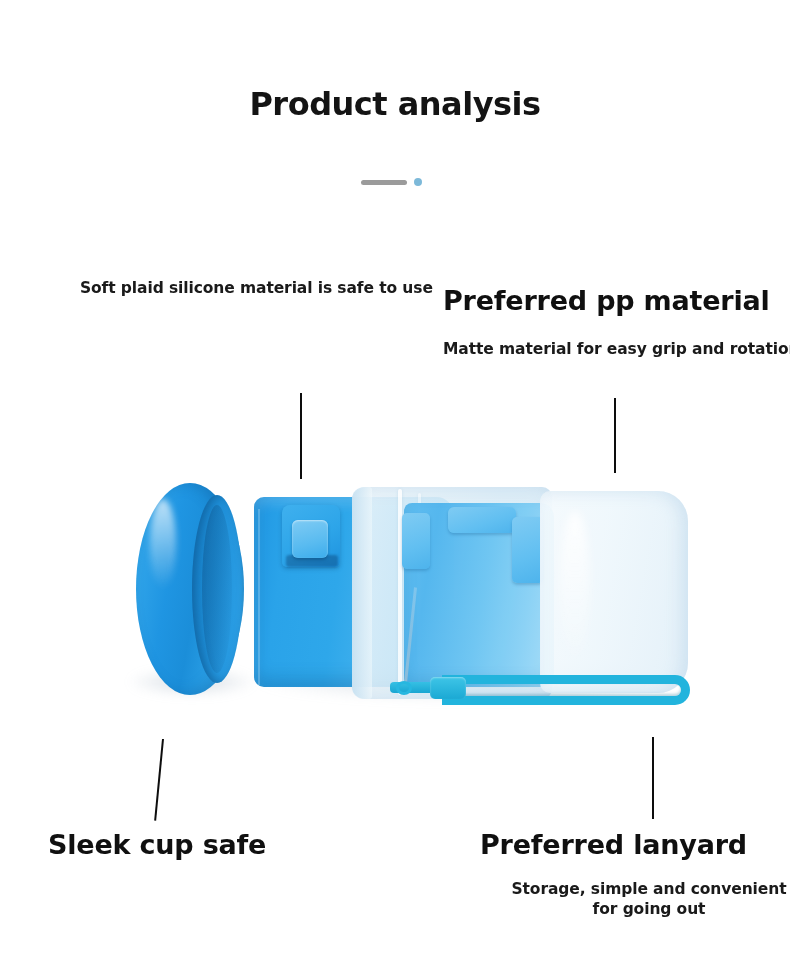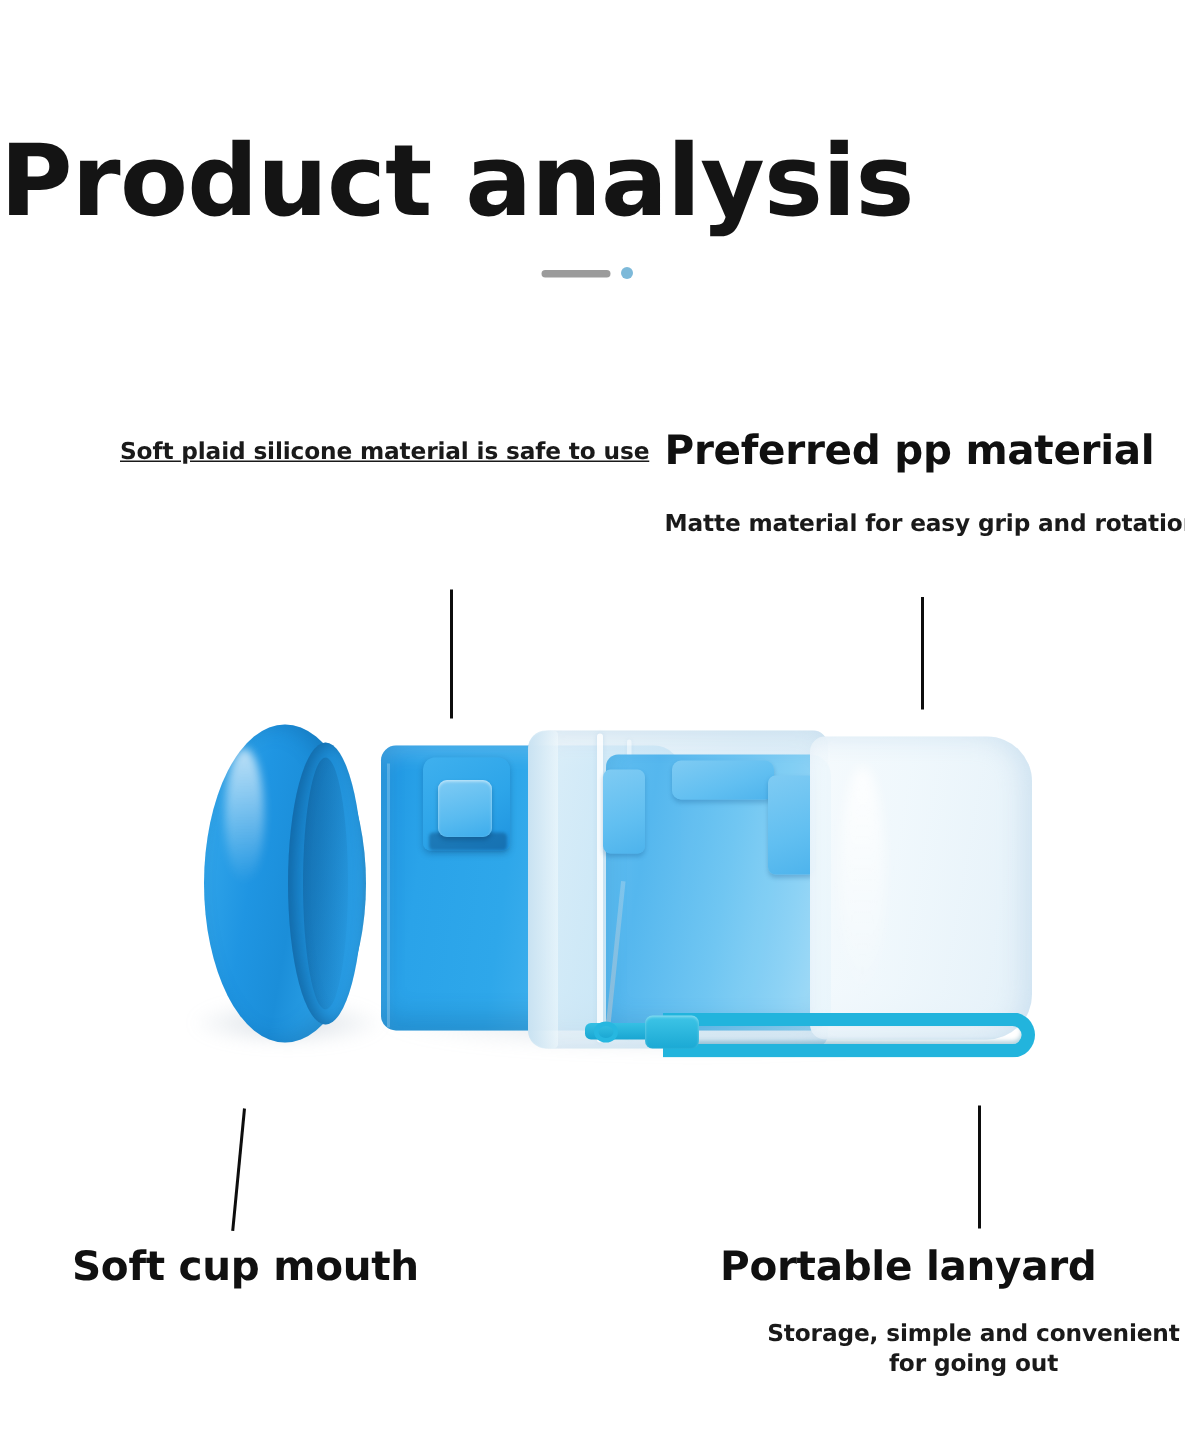--- a/index.html
+++ b/index.html
@@ -9,21 +9,22 @@
     font-family:"DejaVu Sans", sans-serif;
     position:relative;
     overflow:hidden;
     color:#111111;
   }
   #stage { position:absolute; inset:0; width:790px; height:962px; }
 
   
   .title {
     position:absolute; left:0; top:88px; width:790px;
-    font-size:66px; font-weight:700; letter-spacing:-0.5px;
+    text-align:center;
+    font-size:32px; font-weight:700; letter-spacing:-0.5px;
     color:#141414; line-height:1.0;
   }
   .divider { position:absolute; left:0; top:176px; width:790px; height:14px; }
   .divider-bar {
     position:absolute; left:361px; top:4px; width:46px; height:5px;
     background:#9b9b9b; border-radius:3px;
   }
   .divider-dot {
     position:absolute; left:414px; top:2px; width:8px; height:8px;
     background:#7db9d9; border-radius:50%;
@@ -36,21 +37,21 @@
     line-height:1.22; letter-spacing:-0.2px; white-space:nowrap;
   }
   .c-head.wrap { white-space:normal; }
   .c-sub {
     font-size:15.5px; font-weight:700; color:#1a1a1a;
     line-height:1.30; letter-spacing:-0.1px; white-space:nowrap;
   }
   .c-sub.wrap { white-space:normal; }
 
   #callout-silicone { left:80px;  top:265px; width:350px; text-align:left; }
-  #callout-silicone .c-sub { margin-top:26px;text-decoration:underline; }
+  #callout-silicone .c-sub { margin-top:13px; }
 
   #callout-pp { left:443px; top:285px; width:360px; text-align:left; }
   #callout-pp .c-sub { margin-top:21px; }
 
   #callout-mouth { left:48px;  top:829px; width:330px; text-align:left; }
   #callout-mouth .c-sub { margin-top:9px; width:260px; }
 
   #callout-lanyard { left:480px; top:829px; width:300px; text-align:left; }
   #callout-lanyard .c-sub { margin-top:17px; text-align:center; width:290px; margin-left:24px; }
 
@@ -236,25 +237,25 @@
   <div class="callout" id="callout-silicone">
     <div class="c-sub">Soft plaid silicone material is safe to use</div>
   </div>
 
   <div class="callout" id="callout-pp">
     <div class="c-head">Preferred pp material</div>
     <div class="c-sub">Matte material for easy grip and rotation</div>
   </div>
 
   <div class="callout" id="callout-mouth">
-    <div class="c-head">Soft cup mouth</div>
+    <div class="c-head">Sleek cup safe</div>
   </div>
 
   <div class="callout" id="callout-lanyard">
-    <div class="c-head">Portable lanyard</div>
+    <div class="c-head">Preferred lanyard</div>
     <div class="c-sub wrap">Storage, simple and convenient for going out</div>
   </div>
 
   <div class="leader" id="leader-silicone"></div>
   <div class="leader" id="leader-pp"></div>
   <div class="leader" id="leader-mouth"></div>
   <div class="leader" id="leader-lanyard"></div>
 
   <div id="product">
 

